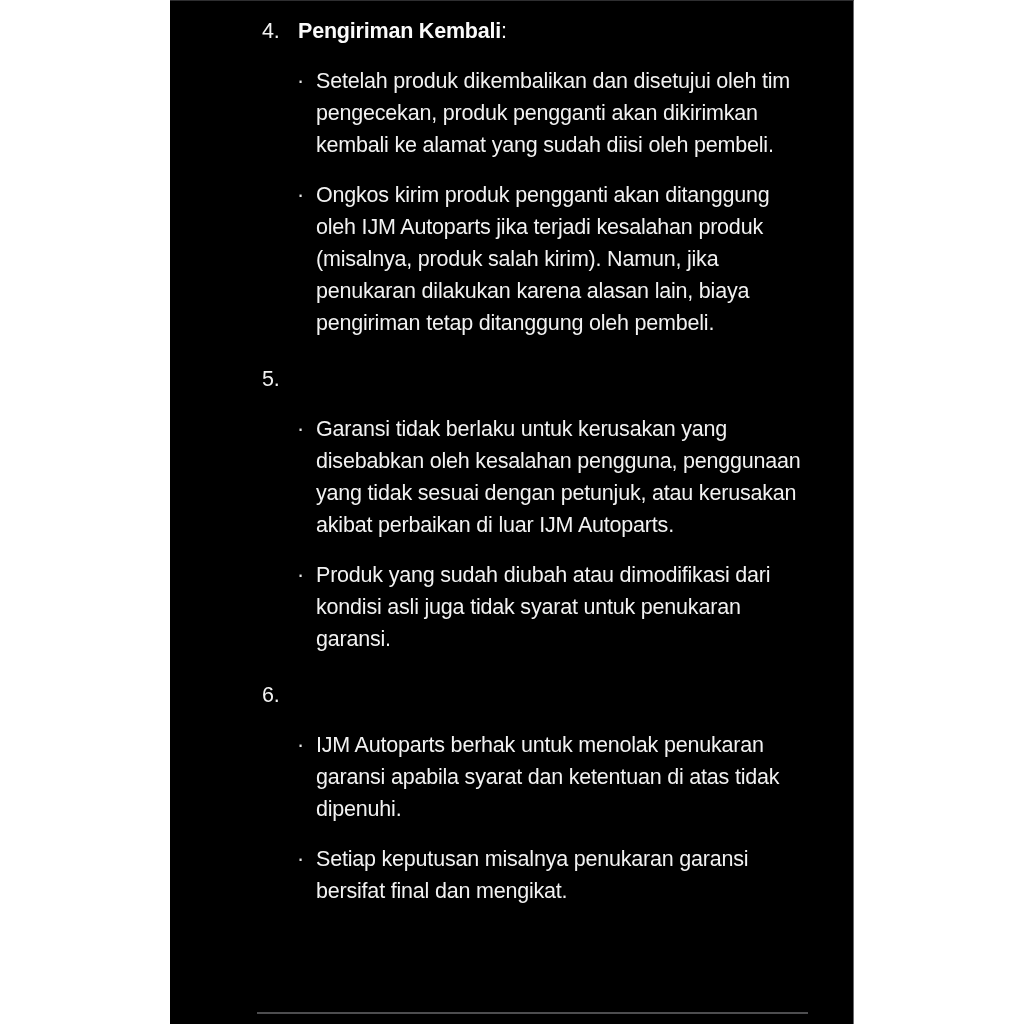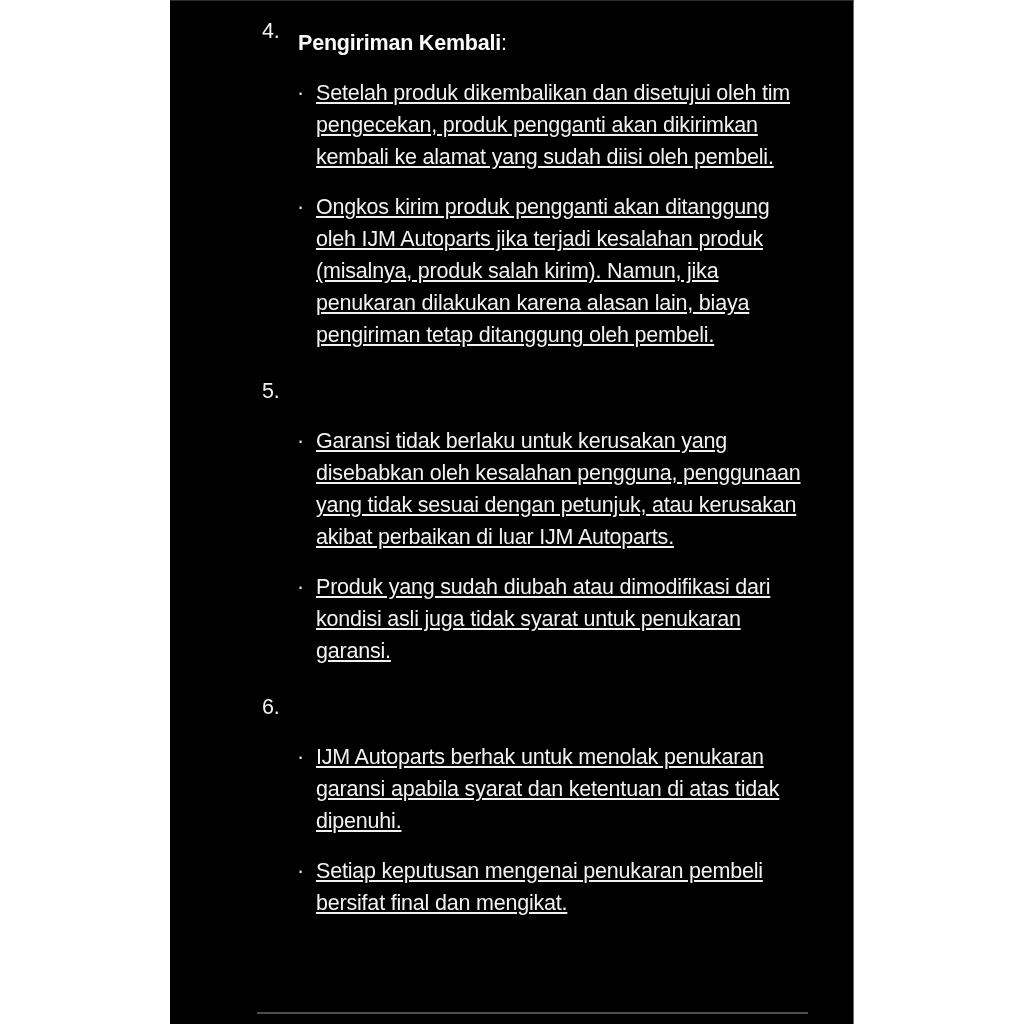--- a/index.html
+++ b/index.html
@@ -44,40 +44,38 @@
     margin-top: 4px;
   }
   .section-heading .num {
     width: 36px;
     flex: none;
     color: #f2f2f2;
   }
   .section-heading .title {
     font-weight: bold;
     color: #fafafa;
-    margin-top: 12px;
   }
   .section-heading .colon {
     font-weight: normal;
   }
   .bullets {
     padding-left: 35px;
   }
   .bullet {
     display: flex;
     margin-bottom: 18px;
   }
   .bullet .marker {
     width: 19px;
     flex: none;
     color: #e8e8e8;
   }
   .bullet .btext {
     flex: 1;
-    text-decoration: underline;
   }
   .divider {
     position: absolute;
     left: 87px;
     top: 1011px;
     width: 551px;
     height: 2px;
     background: #4d4d4f;
   }
 </style>
@@ -124,21 +122,21 @@
       <div class="section-heading">
         <span class="num">6.</span>
       </div>
       <div class="bullets">
         <div class="bullet">
           <span class="marker">·</span>
           <span class="btext">IJM Autoparts berhak untuk menolak penukaran garansi apabila syarat dan ketentuan di atas tidak dipenuhi.</span>
         </div>
         <div class="bullet">
           <span class="marker">·</span>
-          <span class="btext">Setiap keputusan mengenai penukaran pembeli bersifat final dan mengikat.</span>
+          <span class="btext">Setiap keputusan misalnya penukaran garansi bersifat final dan mengikat.</span>
         </div>
       </div>
     </div>
 
   </div>
 
   <div class="divider"></div>
 </div>
 
 </body></html>

